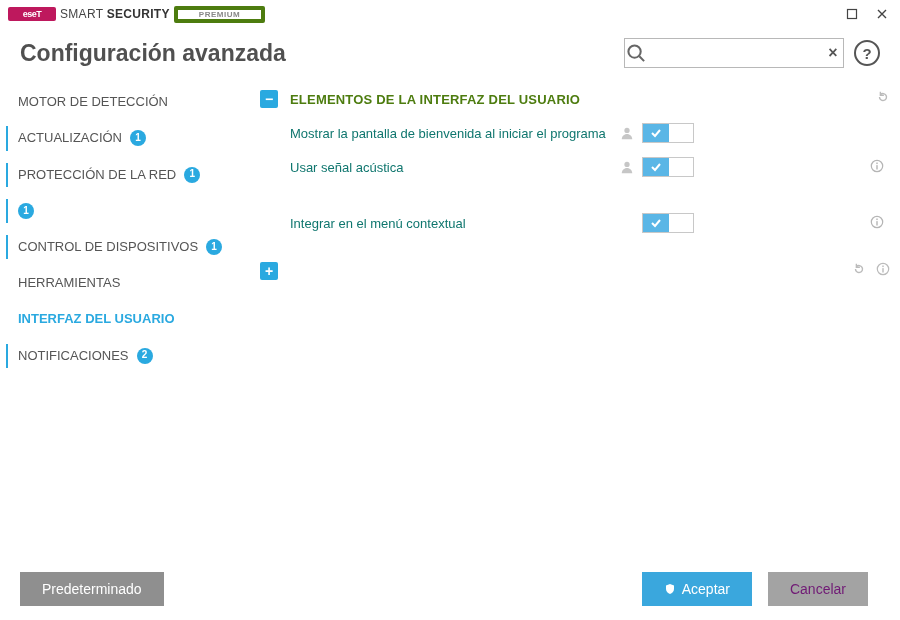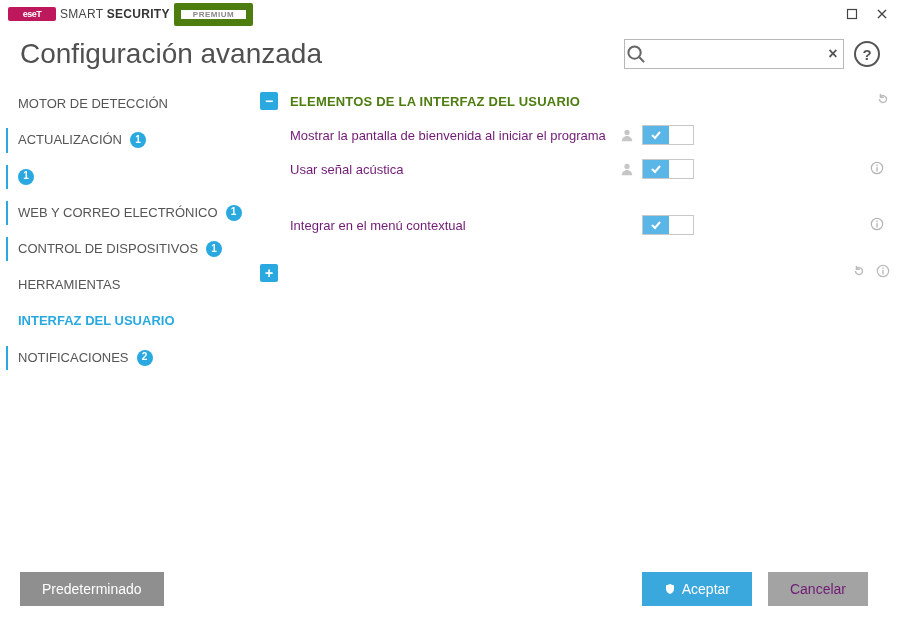--- a/index.html
+++ b/index.html
@@ -4,28 +4,28 @@
 <style>
   * { box-sizing: border-box; margin: 0; padding: 0; font-family: "Segoe UI", Arial, sans-serif; }
   body { width: 900px; height: 620px; background: #fff; color: #333; overflow: hidden; position: relative; }
 
   
   .titlebar { height: 28px; display: flex; align-items: center; padding: 0 8px; }
   .brand { display: flex; align-items: center; gap: 4px; }
   .brand-logo { width: 48px; height: 14px; background: #be185d; color: #fff; font-size: 9px; font-weight: 700; display: flex; align-items: center; justify-content: center; border-radius: 2px; letter-spacing: -0.5px; }
   .brand-text { font-size: 12px; color: #444; letter-spacing: 0.3px; }
   .brand-text b { color: #333; }
-  .brand-badge { font-size: 8px; font-weight: 600; color: #888; border: 7px solid #4d7c0f; padding: 0 12px; border-radius: 2px; letter-spacing: 0.5px; }
+  .brand-badge { font-size: 8px; font-weight: 600; color: #888; border: 4px solid #4d7c0f; padding: 0 21px; border-radius: 2px; letter-spacing: 0.5px; }
   .win-ctrls { margin-left: auto; display: flex; gap: 10px; }
   .win-btn { width: 20px; height: 20px; display: flex; align-items: center; justify-content: center; cursor: pointer; color: #444; }
   .win-btn svg { width: 12px; height: 12px; }
 
   
   .header { display: flex; align-items: center; padding: 10px 20px 14px 20px; }
-  .header h1 { font-size: 28px; font-weight: 400; color: #505050; }
+  .header h1 { font-size: 23px; font-weight: 700; color: #505050; }
   .header-right { margin-left: auto; display: flex; align-items: center; gap: 10px; }
   .search-wrap { position: relative; width: 220px; height: 30px; border: 1px solid #b8b8b8; background: #fff; display: flex; align-items: center; }
   .search-wrap .mag { width: 26px; display: flex; align-items: center; justify-content: center; color: #666; }
   .search-wrap input { flex: 1; border: none; outline: none; font-size: 13px; height: 100%; }
   .search-wrap .clear { width: 24px; display: flex; align-items: center; justify-content: center; color: #555; cursor: pointer; font-size: 16px; font-weight: 600; }
   .help-btn { width: 26px; height: 26px; border: 2px solid #555; border-radius: 50%; display: flex; align-items: center; justify-content: center; color: #555; font-size: 15px; font-weight: 700; cursor: pointer; }
 
   
   .layout { display: flex; height: calc(100% - 28px - 56px - 62px); }
   .sidebar { width: 260px; padding-top: 2px; }
@@ -36,21 +36,21 @@
 
   .content { flex: 1; padding-right: 10px; }
 
   .section { margin-bottom: 14px; }
   .sec-head { display: flex; align-items: center; height: 34px; }
   .sec-toggle { width: 18px; height: 18px; background: #2aa9e0; color: #fff; display: flex; align-items: center; justify-content: center; font-size: 14px; font-weight: 700; margin-right: 12px; cursor: pointer; border-radius: 2px; }
   .sec-title { font-size: 13px; font-weight: 700; color: #4d7c0f; letter-spacing: 0.2px; }
   .sec-actions { margin-left: auto; display: flex; align-items: center; gap: 10px; color: #bbb; }
   .sec-actions .ico { cursor: pointer; }
 
-  .row { display: flex; align-items: center; height: 34px; padding-left: 30px; font-size: 13px; color: #701a75; }
+  .row { display: flex; align-items: center; height: 34px; padding-left: 30px; font-size: 13px; color: #0f766e; }
   .row .label { flex: 0 0 330px; }
   .row .pre-icon { width: 22px; color: #c6c6c6; display: flex; align-items: center; }
   .row .switch { position: relative; width: 52px; height: 20px; border: 1px solid #c8c8c8; background: #fff; cursor: pointer; }
   .row .switch .on { position: absolute; left: 0; top: 0; bottom: 0; width: 26px; background: #5ab6e6; display: flex; align-items: center; justify-content: center; color: #fff; }
   .row .info { margin-left: auto; margin-right: 6px; color: #b5b5b5; cursor: pointer; }
   .row .spacer-icon { width: 22px; }
 
   
   .footer { position: absolute; left: 0; right: 12px; bottom: 0; height: 62px; display: flex; align-items: center; padding: 0 20px; }
   .btn { height: 34px; padding: 0 22px; font-size: 14px; border: none; cursor: pointer; display: inline-flex; align-items: center; gap: 6px; }
@@ -108,24 +108,24 @@
 <div class="layout">
   <div class="sidebar" id="sidebar">
       <div class="side-item">
         <span>MOTOR DE DETECCIÓN</span>
       </div>
       <div class="side-item has-bar">
         <span>ACTUALIZACIÓN</span>
         <span class="side-badge">1</span>
       </div>
       <div class="side-item has-bar">
-        <span class="side-badge">1</span>
-      </div>
-      <div class="side-item has-bar">
-        <span>WEB Y CORREO ELECTRÓNICO</span>
+        <span>PROTECCIÓN DE LA RED</span>
+        <span class="side-badge">1</span>
+      </div>
+      <div class="side-item has-bar">
         <span class="side-badge">1</span>
       </div>
       <div class="side-item has-bar">
         <span>CONTROL DE DISPOSITIVOS</span>
         <span class="side-badge">1</span>
       </div>
       <div class="side-item">
         <span>HERRAMIENTAS</span>
       </div>
       <div class="side-item active">

